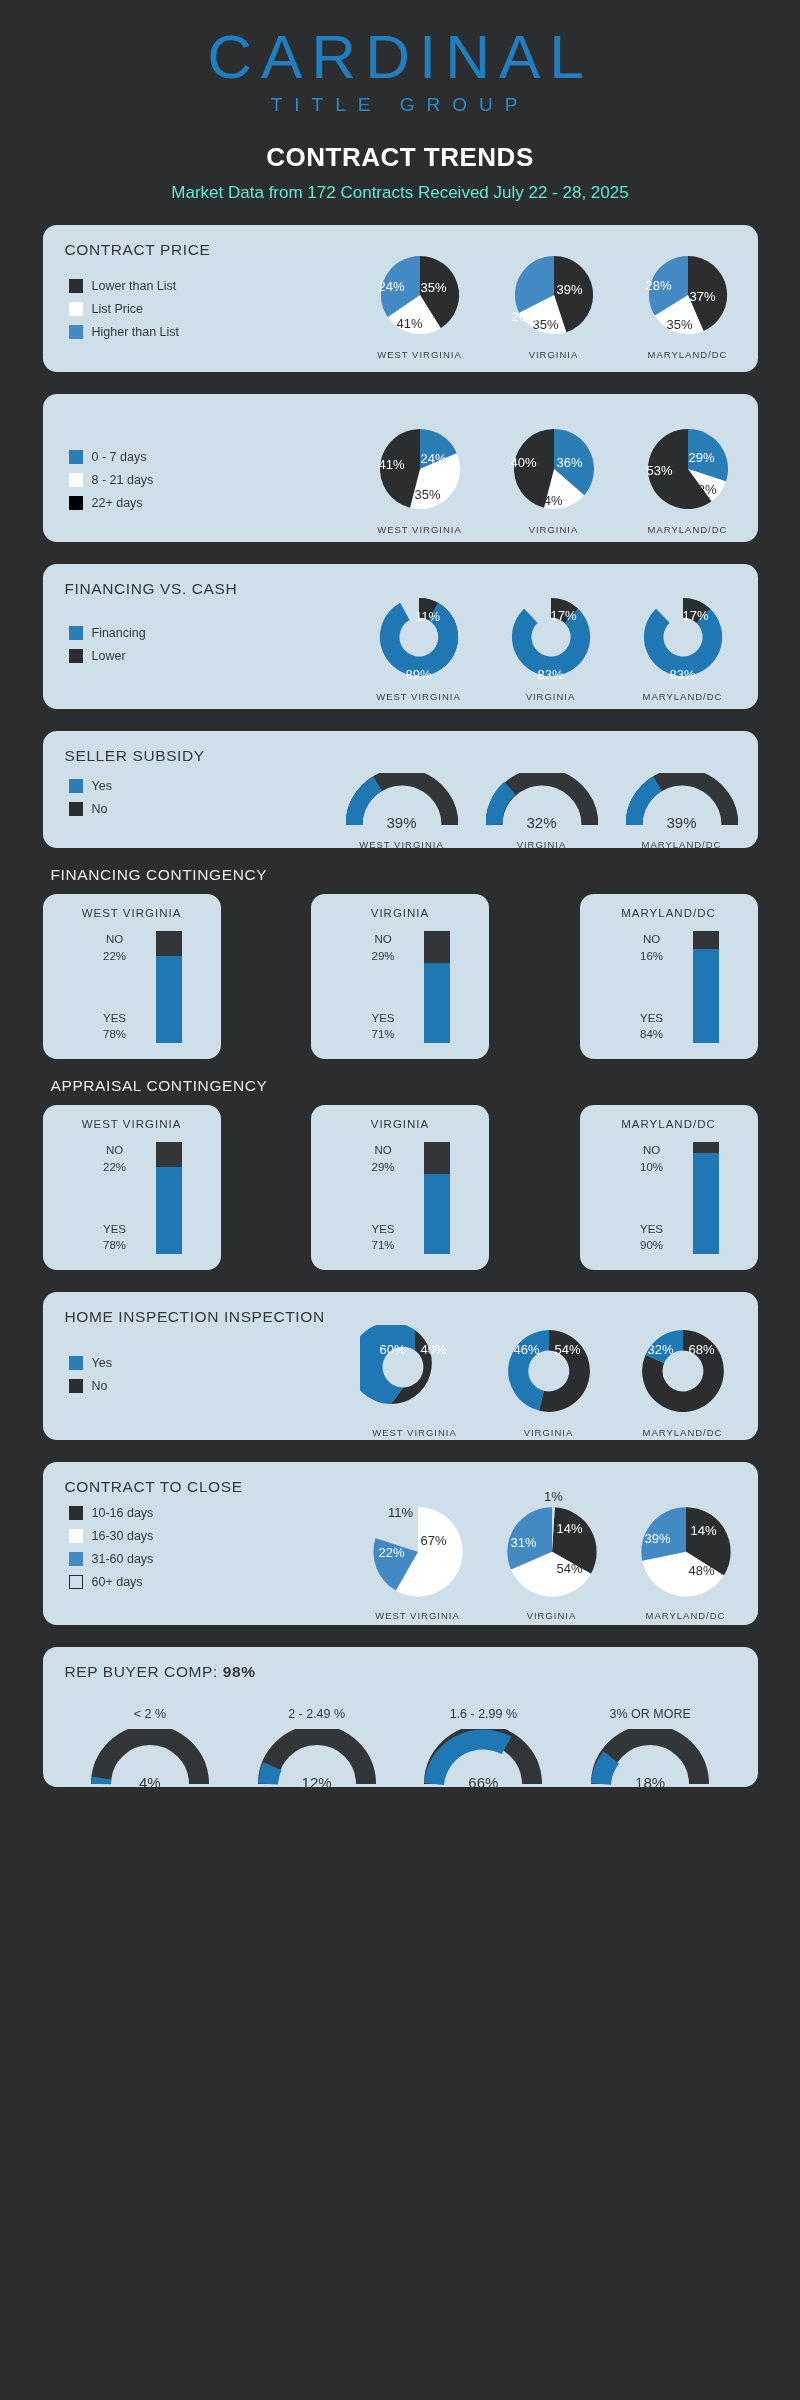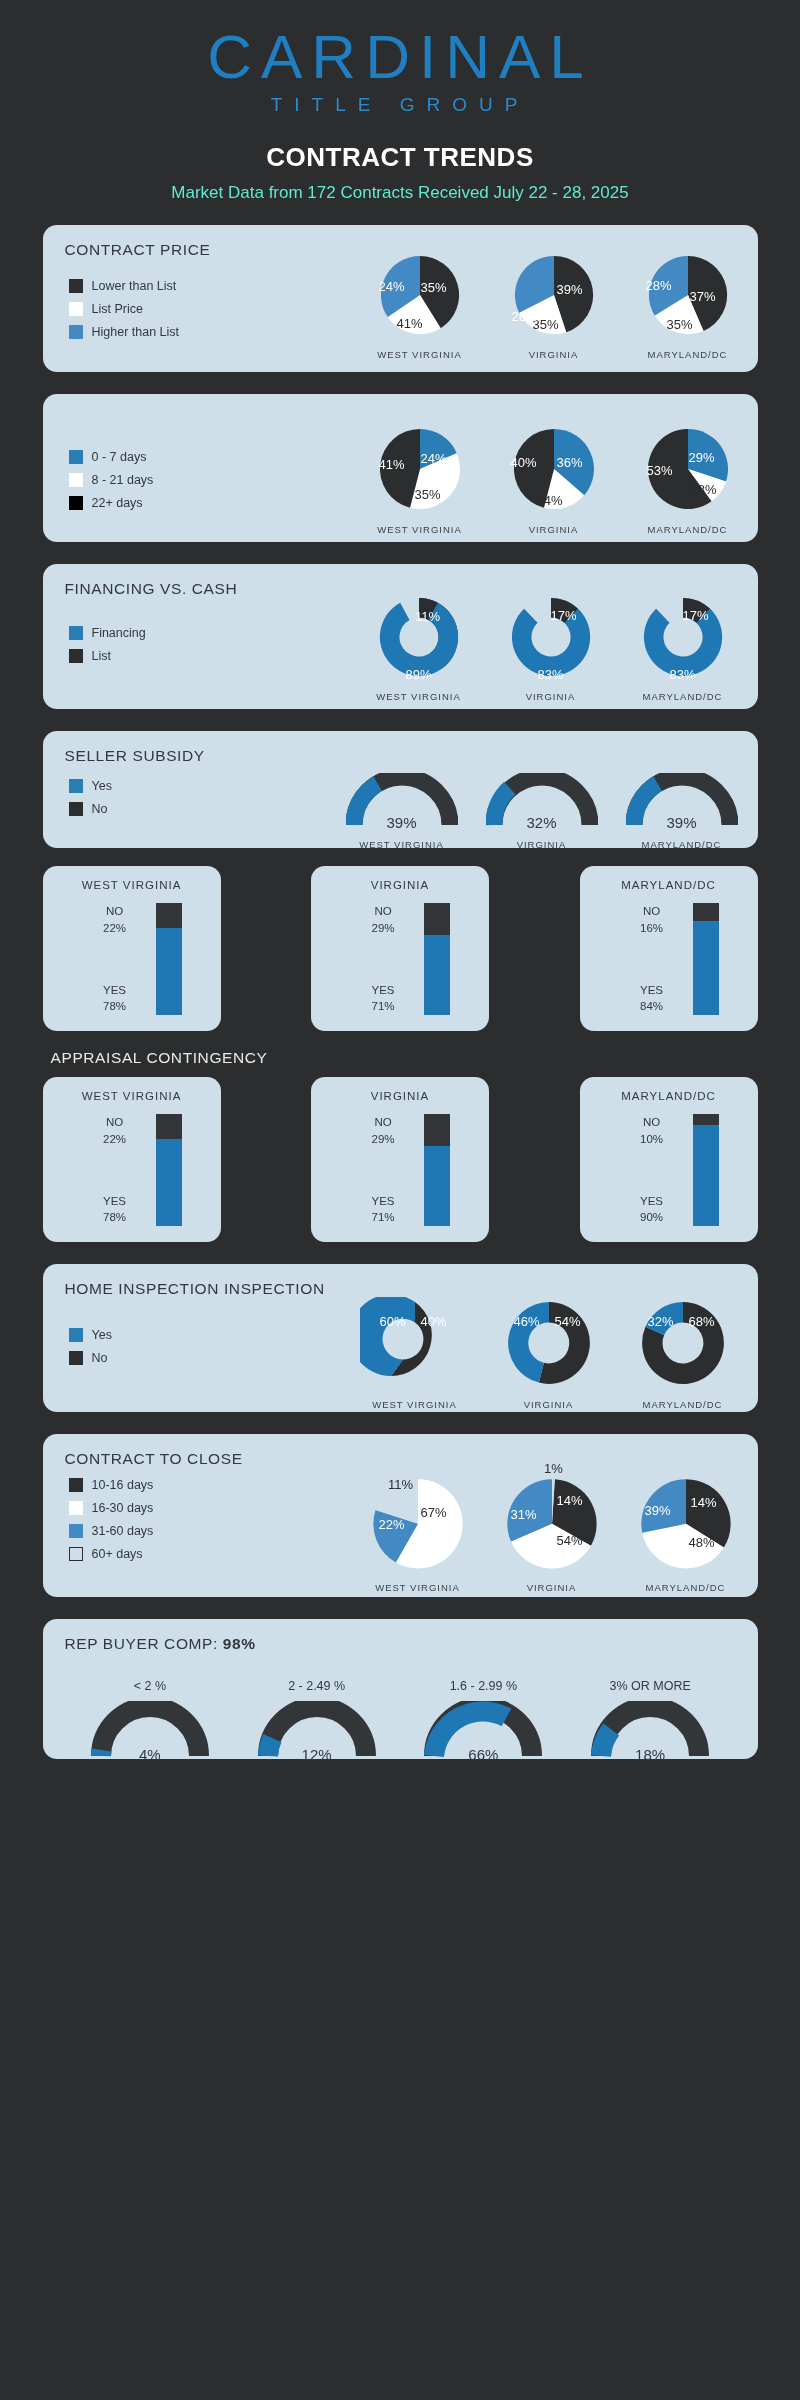--- a/index.html
+++ b/index.html
@@ -318,21 +318,21 @@
 
 <div class="panel" style="width:715px; height:145px; margin-top:22px;">
   <div class="panel-title">FINANCING VS. CASH</div>
   <div class="legend" style="top:62px;">
     <div class="legend-row">
       <span class="swatch sw-blue"></span>
       <span>Financing</span>
     </div>
     <div class="legend-row">
       <span class="swatch sw-dark"></span>
-      <span>List</span>
+      <span>Lower</span>
     </div>
   </div>
   <div class="charts-row" style="position:absolute; right:22px; top:38px; gap:26px;">
 
     <div class="chart-cell">
       <div class="pie-wrap">
         <svg width="106" height="88" viewBox="0 0 108 108" style="margin-top:-9px;">
           <g transform="translate(54,54)">
             <path d="M0,-48 A48,48 0 0,1 26.9,39.7 L13.5,19.8 A24,24 0 0,0 0,-24 Z" fill="#2b2d2f" transform="rotate(0)"></path>
             <path d="M0,-48 A48,48 0 1,1 -23.1,-42.1 L-11.6,-21.0 A24,24 0 1,0 0,-24 Z" fill="#1f78b4"></path>
@@ -418,20 +418,21 @@
           <path d="M8,52 A48,48 0 0,1 31.6,10.5" fill="none" stroke="#1f78b4" stroke-width="17"></path>
         </svg>
         <span class="gauge-value">39%</span>
       </div>
       <div class="region-label">MARYLAND/DC</div>
     </div>
   </div>
 </div>
 
 <div style="width:715px; margin:18px auto 0 auto;">
+  <div class="section-title-dark">FINANCING CONTINGENCY</div>
   <div class="bar-cards" style="margin-top:10px;">
 
     <div class="bar-card">
       <div class="bar-card-title">WEST VIRGINIA</div>
       <div class="bar-body">
         <div class="bar-text">
           <div class="grp">
             <div>NO</div>
               <div>22%</div>
           </div>

